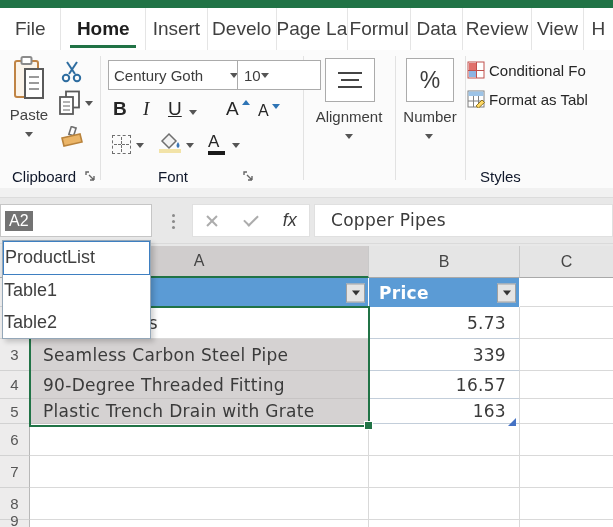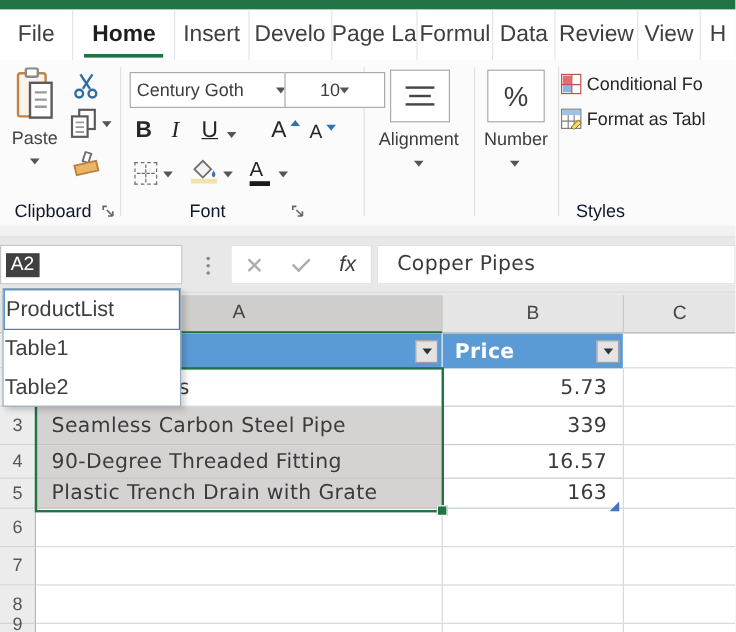--- a/index.html
+++ b/index.html
@@ -36,21 +36,21 @@
   .styles-item{position:absolute;left:467px;height:24px;display:flex;align-items:center;gap:4px;font-size:15px;color:#262626;white-space:nowrap;}
   .border-icon{display:inline-block;width:17px;height:17px;border:1px dashed #6f6f6f;position:relative;}
   .border-icon:before{content:"";position:absolute;left:8px;top:1px;bottom:1px;border-left:1px dashed #6f6f6f;}
   .border-icon:after{content:"";position:absolute;top:8px;left:1px;right:1px;border-top:1px dashed #6f6f6f;}
   .colorbar{position:absolute;height:4px;background:#1a1a1a;}
   .fillbar{position:absolute;height:4px;background:#F2E3A8;}
 
   
   .frow{left:0;top:198px;width:613px;height:46px;background:#E8E8E8;border-bottom:1px solid #DADADA;box-sizing:border-box;}
   .namebox{position:absolute;left:0;top:6px;width:152px;height:33px;background:#fff;border:1px solid #C6C6C6;box-sizing:border-box;display:flex;align-items:center;}
-  .namechip{margin-left:4px;background:#404040;color:#fff;font-size:16px;padding:1px 4px;}
+  .namechip{margin-left:4px;background:#737373;color:#fff;font-size:16px;padding:1px 4px;}
   .dots{position:absolute;left:172px;top:16px;width:3px;height:3px;border-radius:50%;background:#8a8a8a;box-shadow:0 6px 0 #8a8a8a,0 12px 0 #8a8a8a;}
   .fbtns{position:absolute;left:192px;top:6px;width:118px;height:33px;background:#fff;border:1px solid #E0E0E0;box-sizing:border-box;display:flex;align-items:center;justify-content:space-around;}
   .icon-x{position:relative;width:14px;height:14px;}
   .icon-x:before,.icon-x:after{content:"";position:absolute;left:6px;top:0;width:2px;height:14px;background:#ACACAC;}
   .icon-x:before{transform:rotate(45deg);}
   .icon-x:after{transform:rotate(-45deg);}
   .icon-check{width:12px;height:6px;border-left:2px solid #ACACAC;border-bottom:2px solid #ACACAC;transform:rotate(-45deg);margin-top:-4px;}
   .fx{font-family:Liberation Sans, sans-serif;font-size:18px;color:#3d3d3d;}
   .fx i{font-style:italic;}
   .finput{position:absolute;left:314px;top:6px;width:299px;height:33px;background:#fff;border:1px solid #E0E0E0;box-sizing:border-box;
@@ -177,21 +177,21 @@
     <svg class="launcher" style="left:84px;top:120px" viewBox="0 0 12 12">
       <path d="M2 5 V2 H5" fill="none" stroke="#666" stroke-width="1.4"></path>
       <path d="M5 5 L10 10 M10 10 V6 M10 10 H6" fill="none" stroke="#666" stroke-width="1.4"></path>
     </svg>
 
     
     <div class="btnbox" style="left:108px;top:10px;width:124px;height:28px;justify-content:space-between;padding:0 5px">
       <span class="combot">Century Goth</span>
       <i class="car"></i>
     </div>
-    <div class="btnbox" style="left:237px;top:10px;width:70px;height:28px;justify-content:center;padding:0 6px">
+    <div class="btnbox" style="left:237px;top:10px;width:70px;height:28px;justify-content:flex-start;padding:0 6px">
       <span class="combot">10</span>
       <i class="car"></i>
     </div>
     <span class="letterbtn" style="left:113px;top:48px;font-weight:bold">B</span>
     <span class="letterbtn" style="left:143px;top:48px;font-style:italic;font-family:'Liberation Serif',serif">I</span>
     <span class="letterbtn" style="left:168px;top:48px;text-decoration:underline">U</span>
     <i class="car abs" style="left:189px;top:60px"></i>
     <span class="letterbtn" style="left:226px;top:48px">A</span>
     <i class="car up abs" style="left:242px;top:50px"></i>
     <span class="letterbtn" style="left:258px;top:52px;font-size:16px">A</span>

